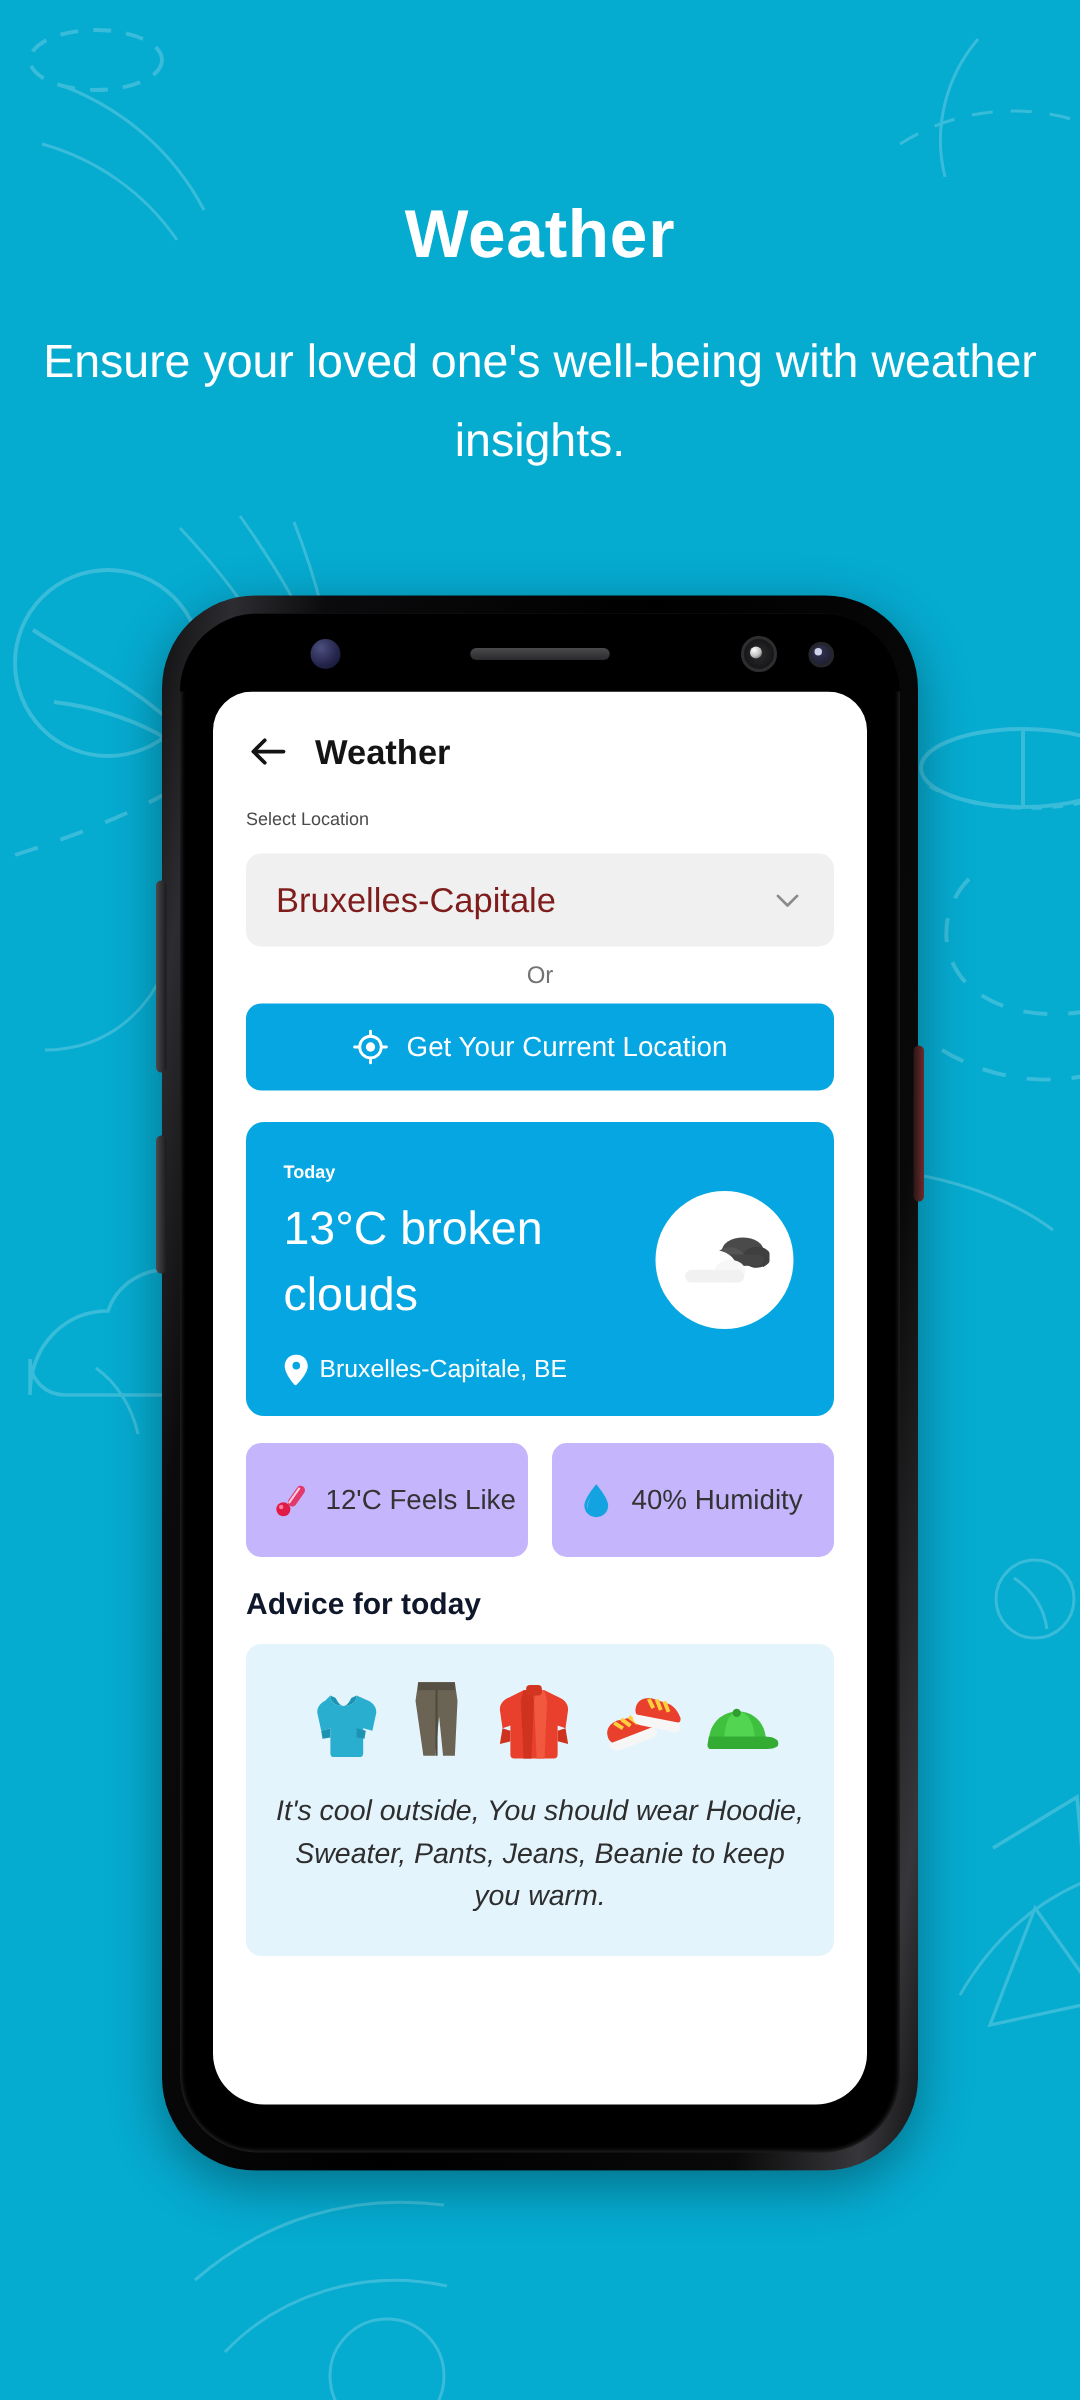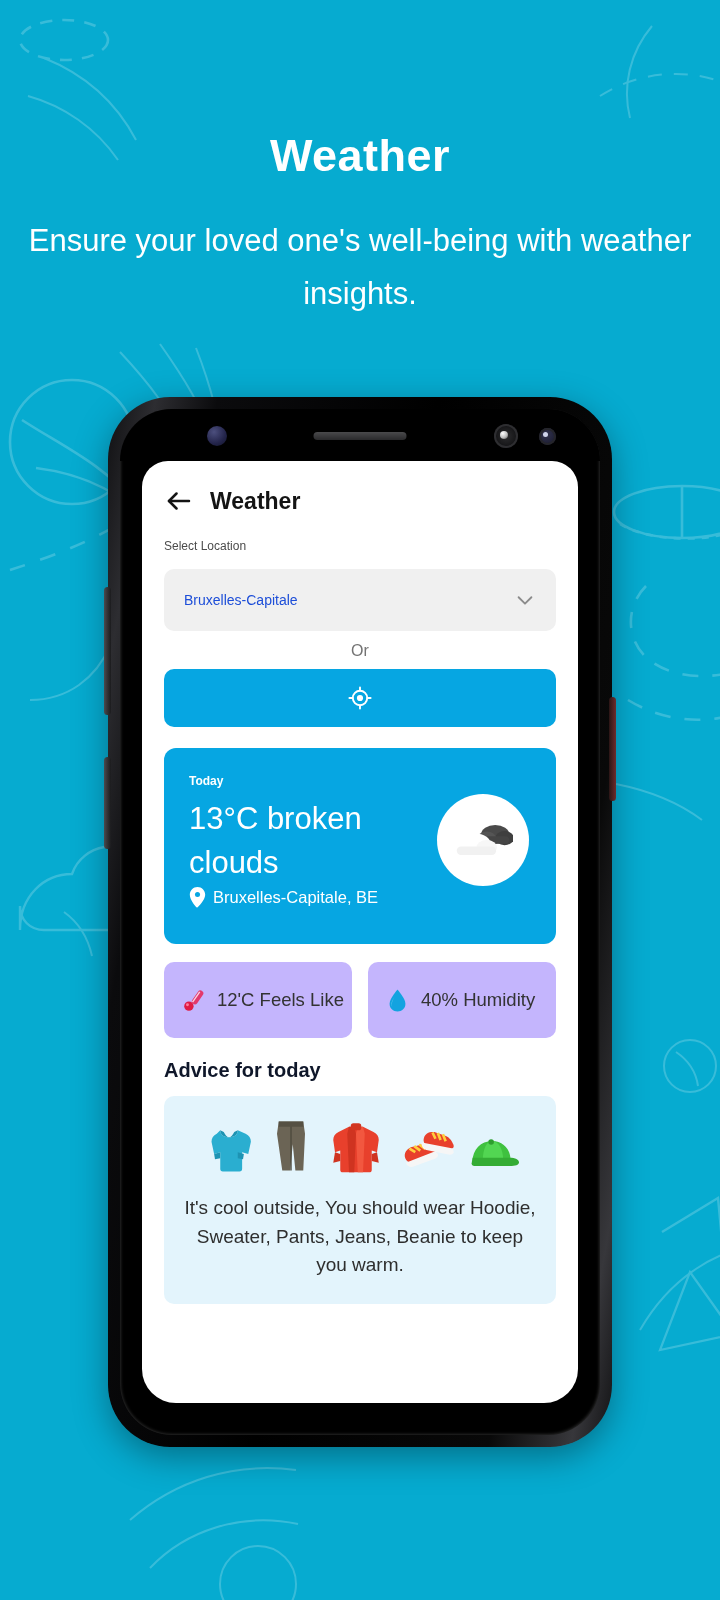--- a/index.html
+++ b/index.html
@@ -116,21 +116,21 @@
   .appbar-title{ font-size:23px; font-weight:bold; color:#141414; }
 
   
   .field-label{ font-size:12px; color:#4b4b4b; margin-top:4px; }
   .select{
     margin-top:16px; height:62px;
     background:#f0f0f0; border-radius:10px;
     display:flex; align-items:center; justify-content:space-between;
     padding:0 20px; cursor:pointer;
   }
-  .select-value{ font-size:14px; color:#1d4ed8; }
+  .select-value{ font-size:23px; color:#7f1d1d; }
   .chev{ width:22px; height:22px; flex:none; }
 
   .or{ text-align:center; font-size:16px; color:#737373; margin:11px 0 9px; }
 
   .btn-primary{
     height:58px; border-radius:10px;
     background:#06a6e2;
     display:flex; align-items:center; justify-content:center; gap:12px;
     cursor:pointer;
   }
@@ -143,21 +143,21 @@
     background:#06a6e2; border-radius:12px;
     padding:26px 24px 0 25px;
     position:relative; overflow:hidden;
   }
   .today-label{ font-size:12px; font-weight:bold; color:#fff; }
   .today-temp{
     margin-top:9px; font-size:31px; color:#fff; line-height:1.42;
     max-width:250px; font-weight:400;
   }
   .today-loc{
-    position:absolute; left:25px; bottom:36px;
+    position:absolute; left:25px; bottom:20px;
     display:flex; align-items:center; gap:7px;
   }
   .pin-icon{ width:17px; height:21px; flex:none; }
   .today-loc-text{ font-size:16.5px; color:#fff; }
   .today-ico-wrap{
     position:absolute; right:27px; top:46px;
     width:92px; height:92px; border-radius:50%;
     background:#fff;
     display:flex; align-items:center; justify-content:center;
   }
@@ -181,21 +181,21 @@
     background:#e3f4fc; border-radius:10px;
     padding:22px 20px 24px;
   }
   .advice-emoji{
     display:flex; align-items:flex-end; justify-content:center; gap:12px;
     font-size:44px; line-height:1;
     height:56px;
   }
   .advice-text{
     margin-top:20px; text-align:center;
-    font-size:19px; color:#2e2e2e; line-height:1.5;
+    font-size:19px; font-style:italic; color:#2e2e2e; line-height:1.5;
   }
 </style>
 </head>
 <body>
 
 <svg class="doodles" viewBox="0 0 720 1600" fill="none" stroke="#ffffff" stroke-width="2.6">
   <circle cx="72" cy="442" r="62"></circle>
   <path d="M22 420c40 26 82 44 116 86"></path>
   <path d="M36 468c48 6 92 26 120 66"></path>
   <path d="M120 352c28 30 52 60 66 96" stroke-width="2"></path>
@@ -270,20 +270,21 @@
 
         <div class="btn-primary">
           <svg class="gps-icon" viewBox="0 0 24 24" fill="none" stroke="#ffffff" stroke-width="1.9" stroke-linecap="round">
             <circle cx="12" cy="12" r="7.2"></circle>
             <circle cx="12" cy="12" r="3.1" fill="#ffffff" stroke="none"></circle>
             <line x1="12" y1="1.4" x2="12" y2="4.6"></line>
             <line x1="12" y1="19.4" x2="12" y2="22.6"></line>
             <line x1="1.4" y1="12" x2="4.6" y2="12"></line>
             <line x1="19.4" y1="12" x2="22.6" y2="12"></line>
           </svg>
+          <span class="btn-primary-label">Get Your Current Location</span>
         </div>
 
         <div class="today-card">
           <div class="today-label">Today</div>
           <div class="today-temp">13°C broken clouds</div>
           <div class="today-loc">
             <svg class="pin-icon" viewBox="0 0 24 30" fill="#ffffff">
               <path d="M12 0C5.9 0 1 4.9 1 11c0 7.6 9.2 17.7 9.6 18.1.4.4 1.1.4 1.5 0 .4-.4 10.9-10.5 10.9-18.1C23 4.9 18.1 0 12 0z"></path>
               <circle cx="12" cy="10.6" r="3.6" fill="#06a6e2"></circle>
             </svg>

